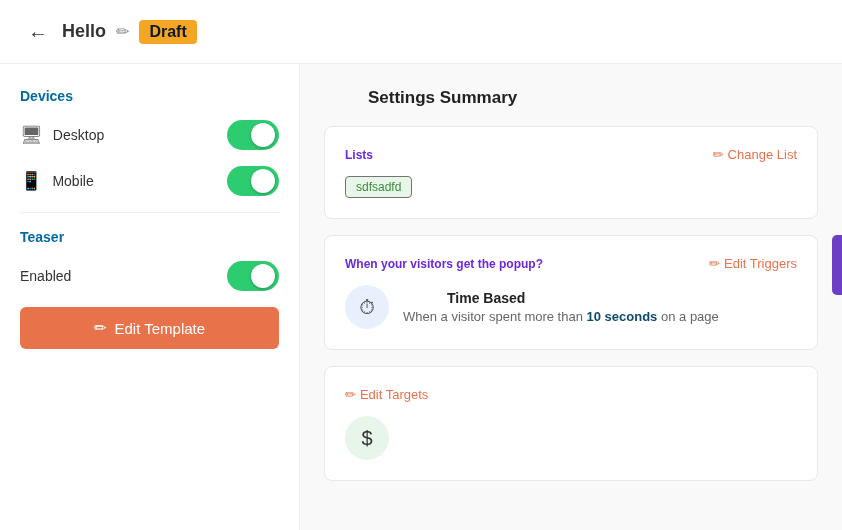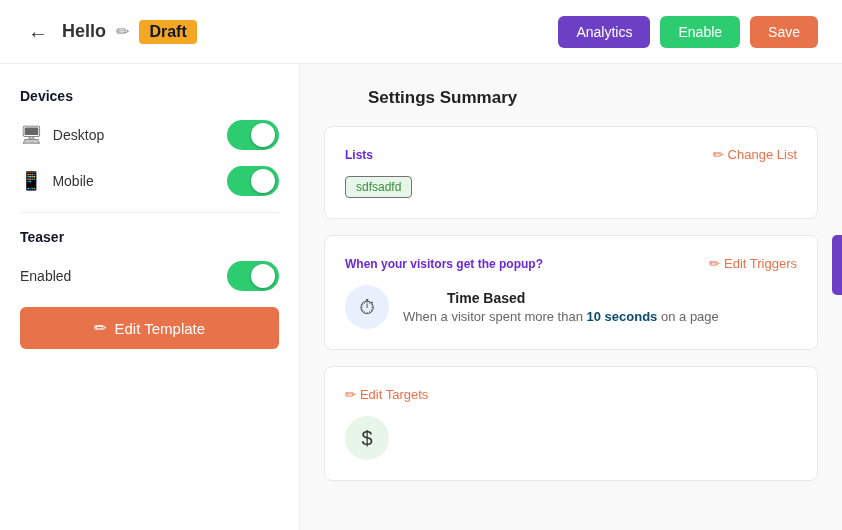--- a/index.html
+++ b/index.html
@@ -94,21 +94,21 @@
     
     .sidebar {
       width: 300px;
       border-right: 1px solid #eee;
       padding: 24px 20px;
       flex-shrink: 0;
     }
     .section-title {
       font-size: 14px;
       font-weight: 600;
-      color: #0f172a;
+      color: #0369a1;
       margin-bottom: 16px;
     }
     .device-row {
       display: flex;
       align-items: center;
       justify-content: space-between;
       margin-bottom: 16px;
     }
     .device-label {
       display: flex;
@@ -278,25 +278,20 @@
   </style>
 </head>
 <body>
 
 <div class="header">
   <div class="header-left">
     <button class="back-btn">←</button>
     <span class="header-title">Hello</span>
     <span class="pencil-icon">✏</span>
     <span class="draft-badge">Draft</span>
-  </div>
-  <div class="header-right">
-    <button class="btn-analytics">Analytics</button>
-    <button class="btn-enable">Enable</button>
-    <button class="btn-save">Save</button>
   </div>
 </div>
 
 <div class="layout">
 
   <div class="sidebar">
     <div class="section-title">Devices</div>
 
     <div class="device-row">
       <div class="device-label">

